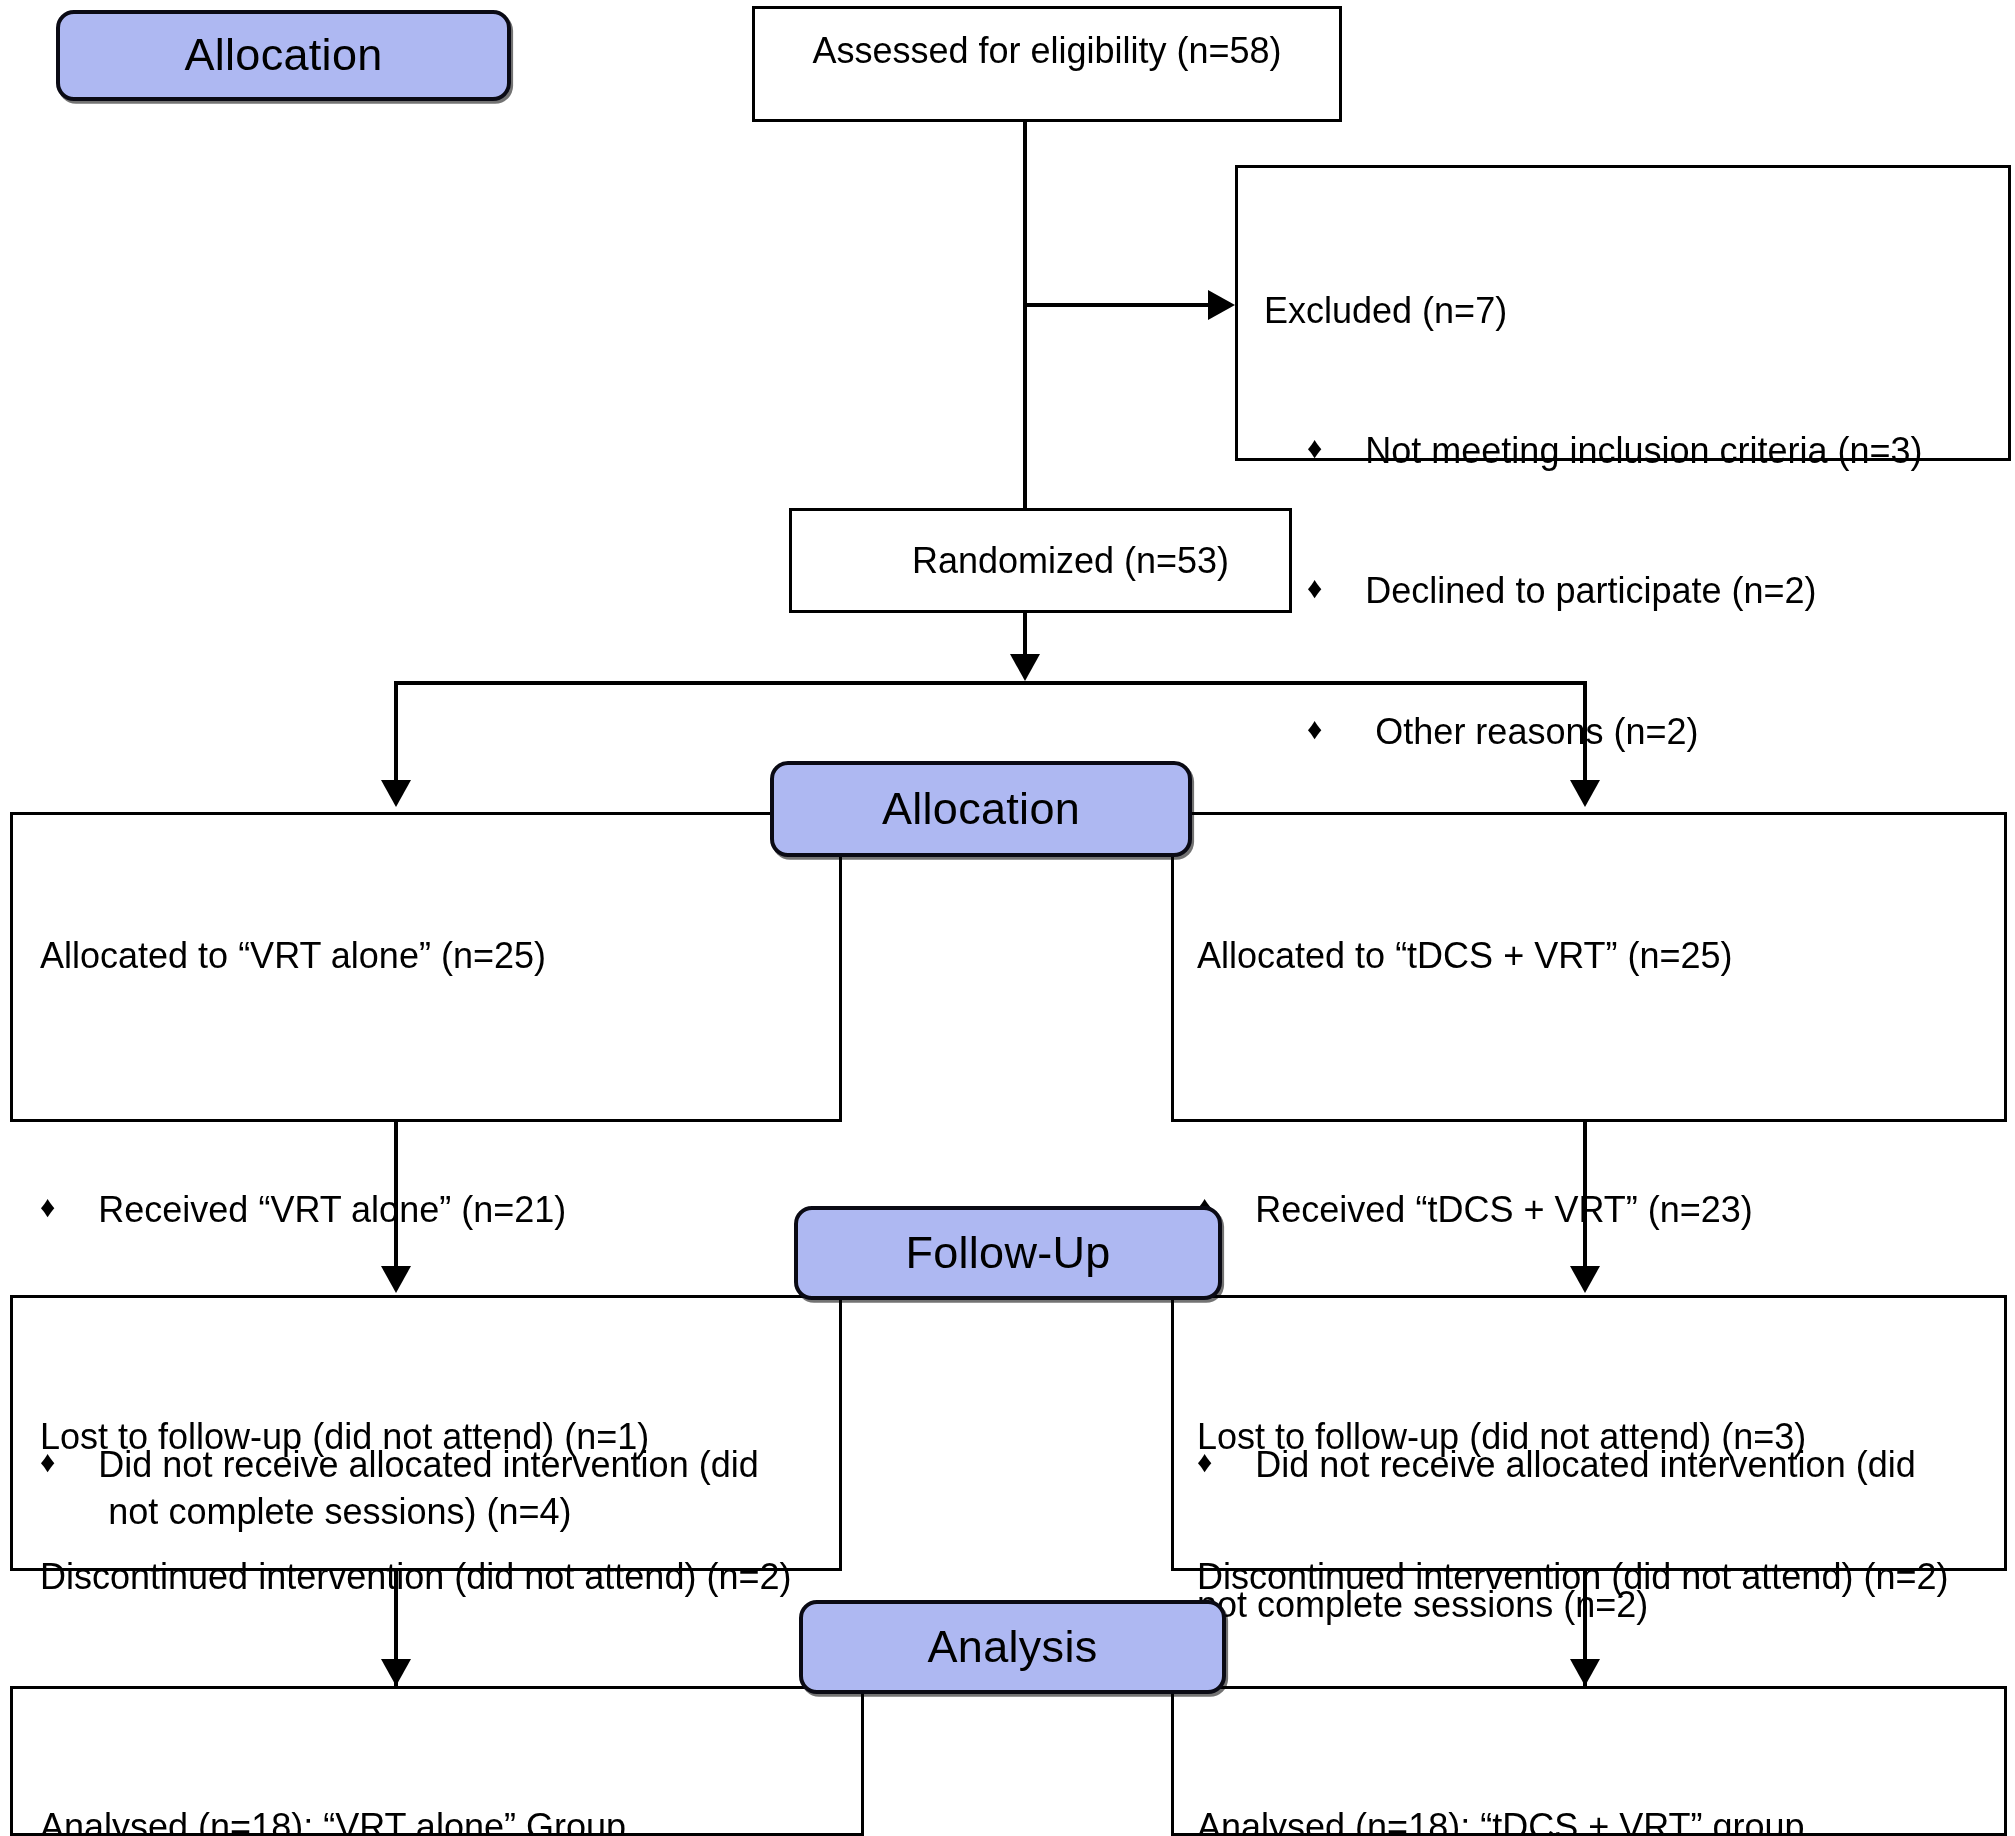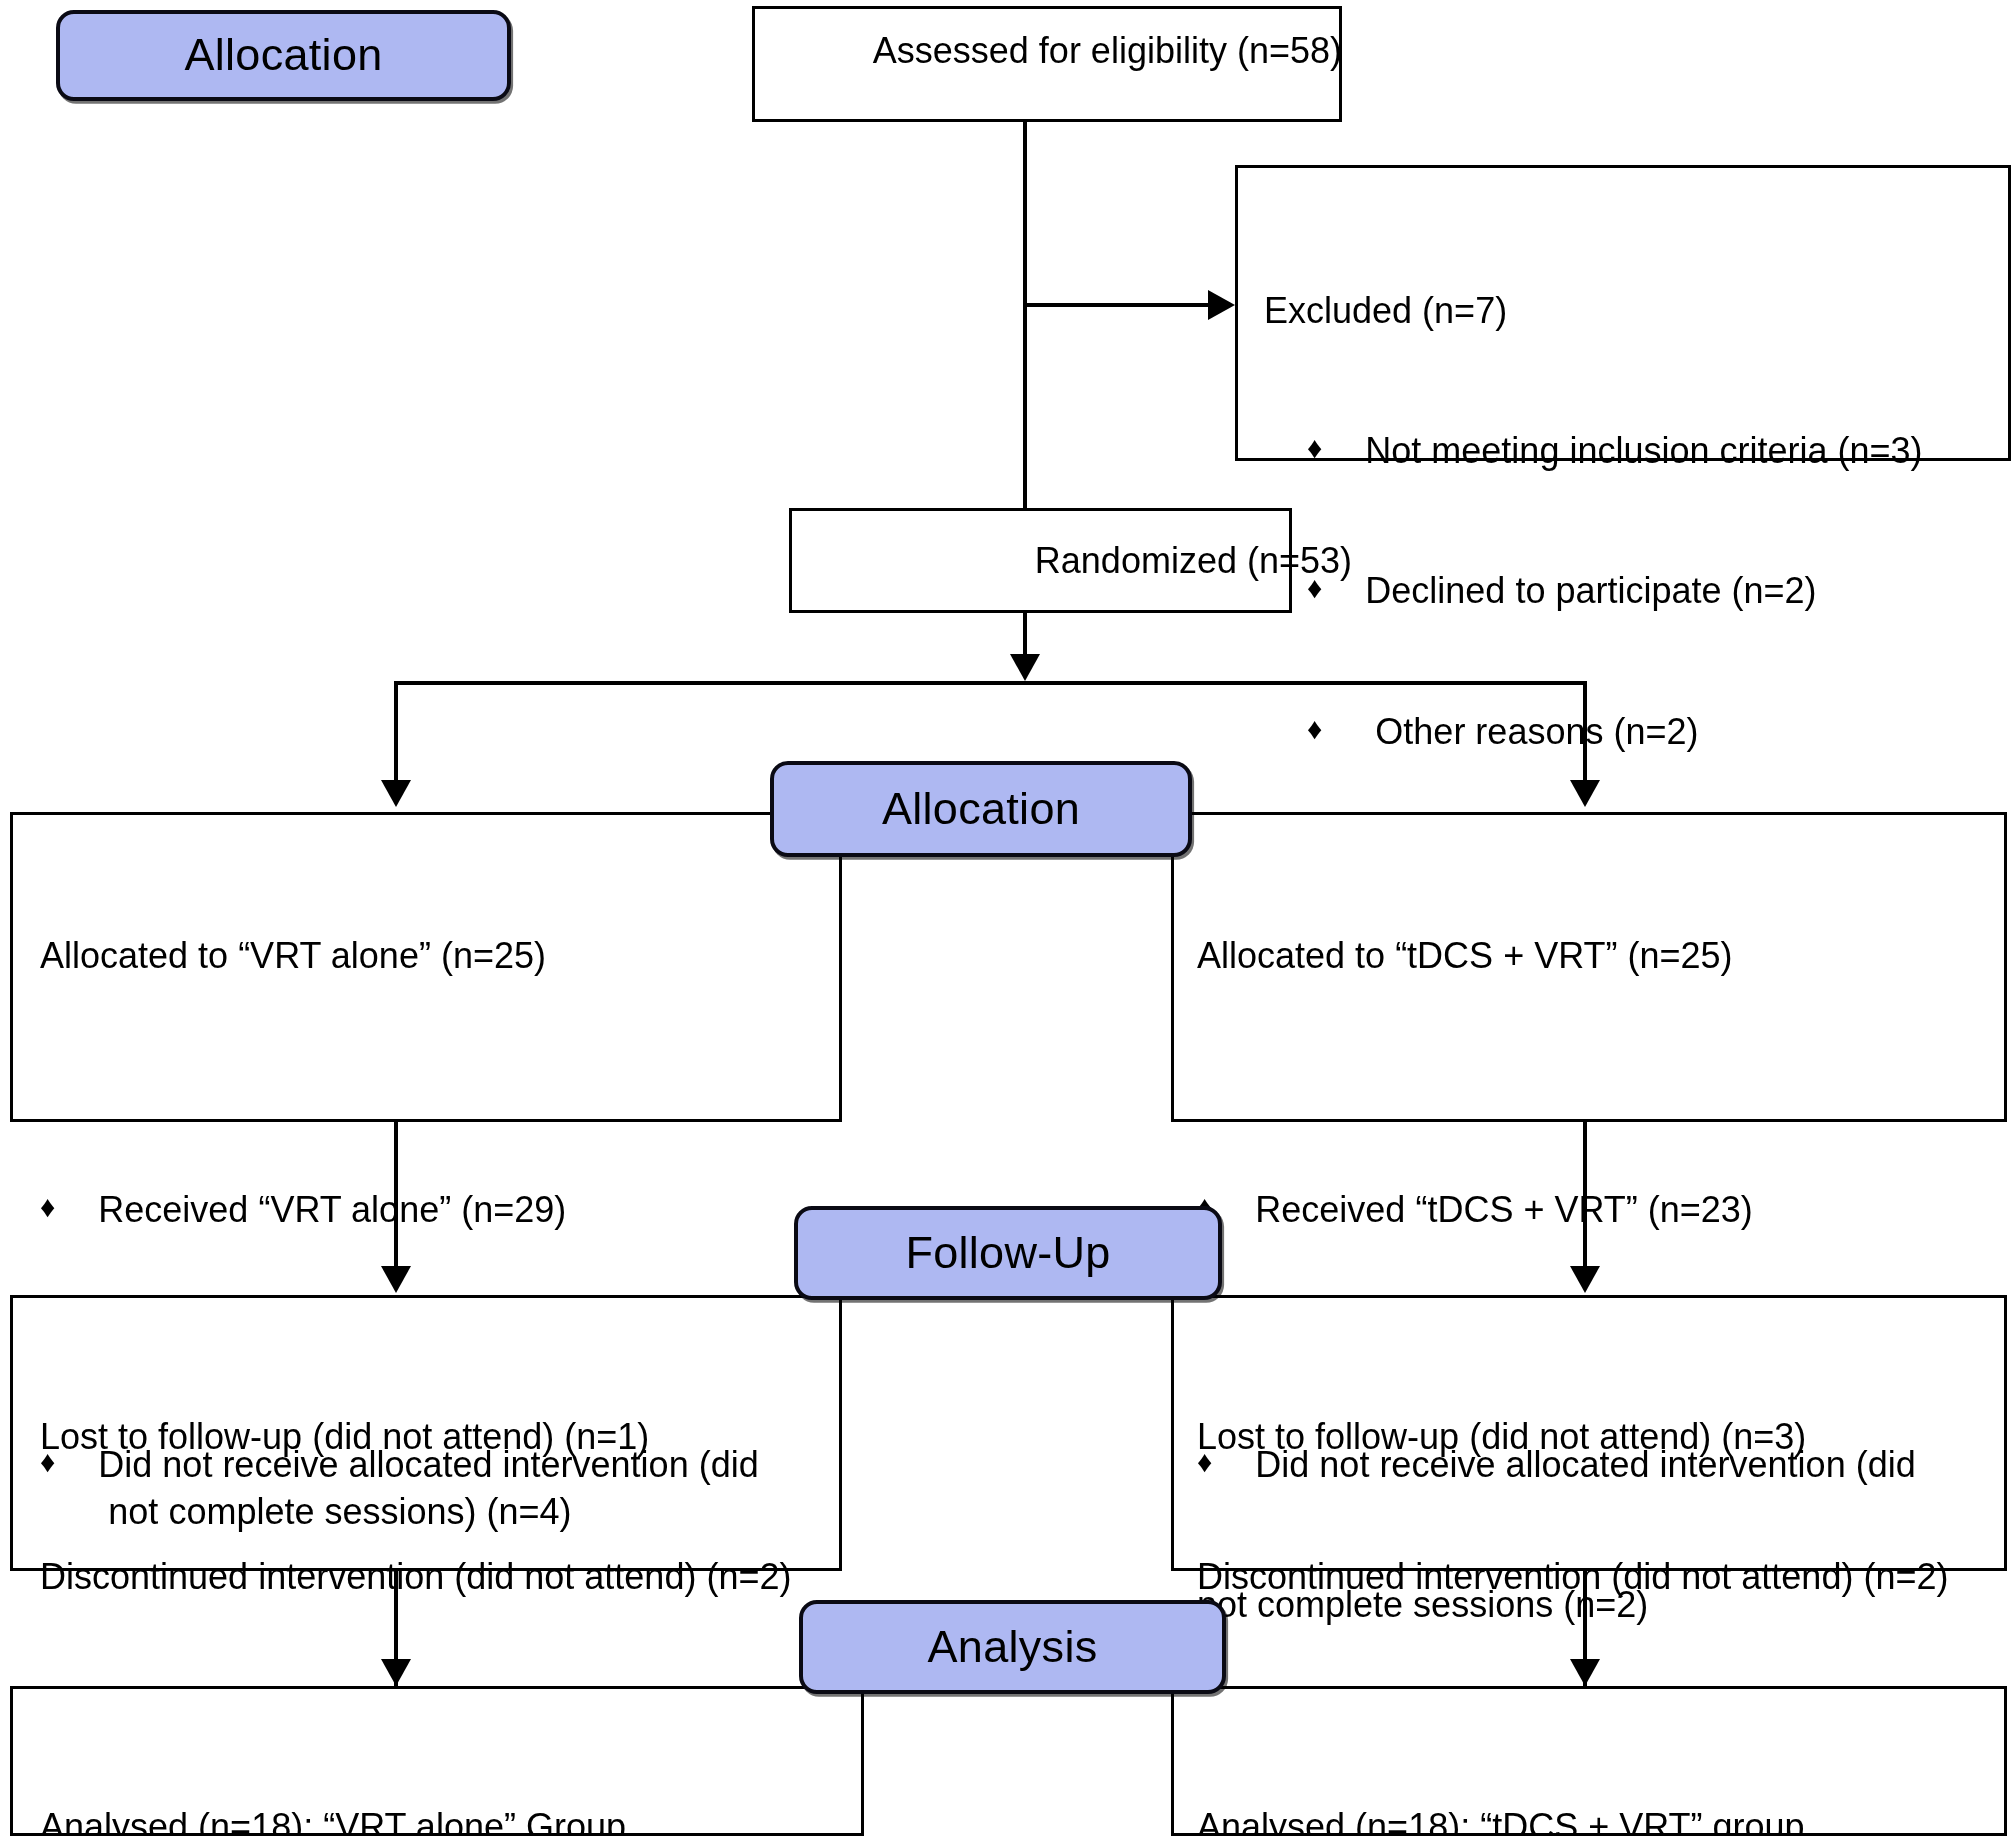--- a/index.html
+++ b/index.html
@@ -28,21 +28,21 @@
   .box-text {
     position: absolute;
     box-sizing: border-box;
     color: #000000;
     font-size: 36px;
     line-height: 1.30;
     white-space: pre-wrap;
     z-index: 6;
   }
   .centered-text {
-    text-align: right;
+    text-align: center;
   }
   
   .pill {
     position: absolute;
     box-sizing: border-box;
     background: #aeb8f2;
     border: 4.1px solid #0a0a14;
     border-radius: 18px;
     display: flex;
     align-items: center;
@@ -153,21 +153,21 @@
   <div class="pill" style="left:770px; top:761px; width:422px; height:96px;">
     <span>Allocation</span>
   </div>
 
   <div class="box" style="left:9.6px; top:812px; width:832px; height:310px;"></div>
   <div class="box-text" style="left:40px; top:839px; width:785px;">
     <div><span>Allocated to </span><span class="red">“VRT alone”</span><span> (n=25)</span></div>
     <div class="gap-lg"></div>
     <div class="bullet-row">
       <span class="bullet-mark">♦</span>
-      <span class="bullet-text indent-mid"><span>Received </span><span class="red">“VRT alone”</span><span> (n=29)</span></span>
+      <span class="bullet-text indent-mid"><span>Received </span><span class="red">“VRT alone”</span><span> (n=21)</span></span>
     </div>
     <div class="gap-lg"></div>
     <div class="bullet-row">
       <span class="bullet-mark">♦</span>
       <span class="bullet-text indent-mid"><span>Did not receive allocated intervention (did</span><br><span> not complete sessions) (n=4)</span></span>
     </div>
   </div>
 
   <div class="box" style="left:1171px; top:812px; width:836px; height:310px;"></div>
   <div class="box-text" style="left:1197px; top:839px; width:794px;">

